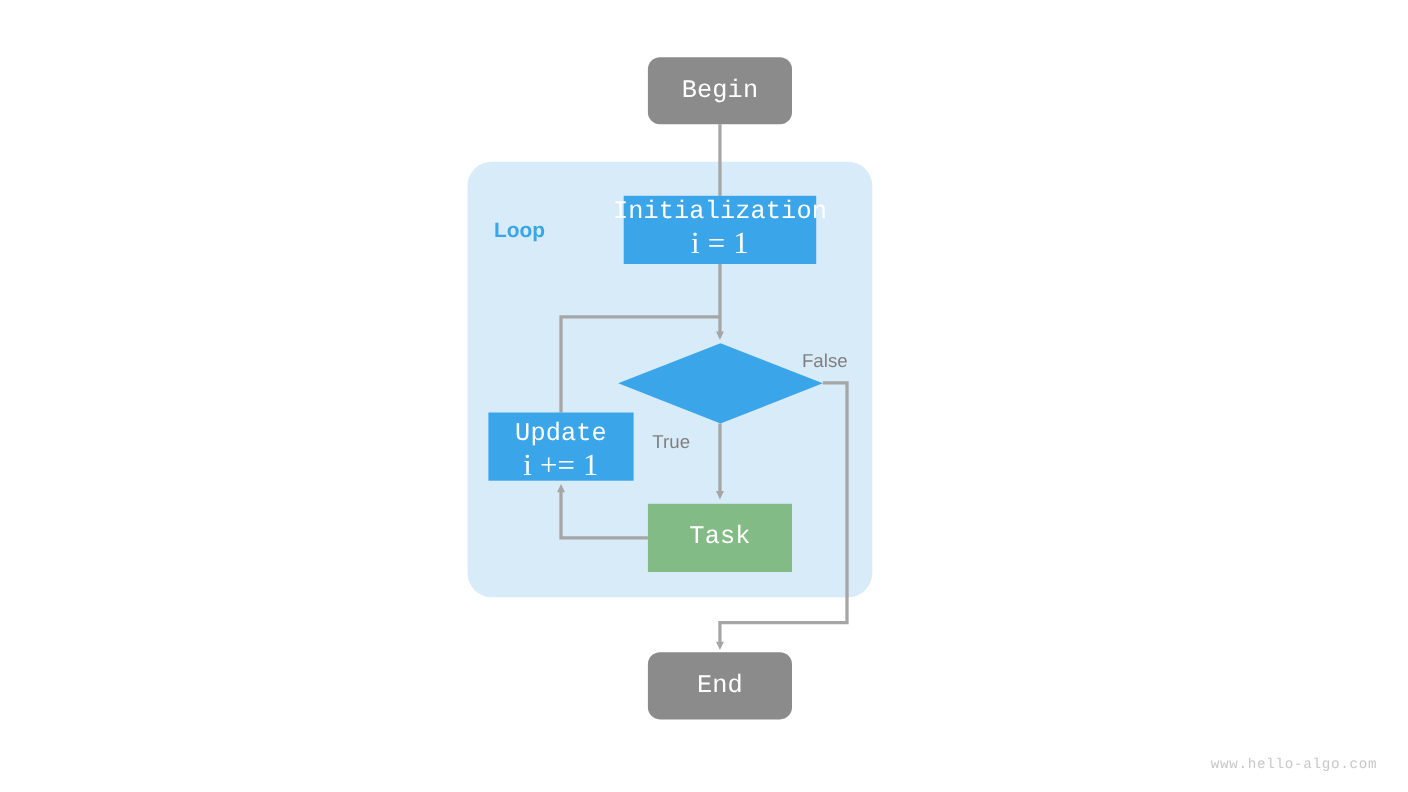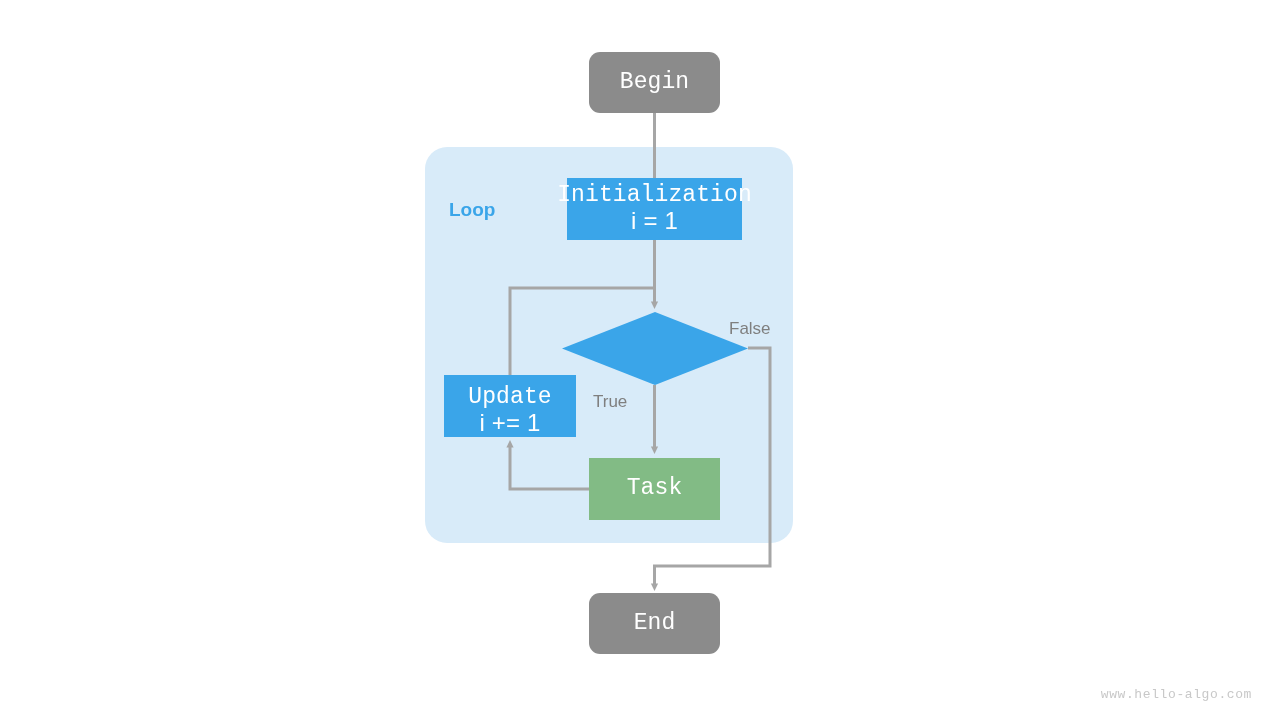--- a/index.html
+++ b/index.html
@@ -34,22 +34,22 @@
     pointer-events: none;
     text-align: center;
     line-height: 1.12;
   }
   .lbl-main {
     font-family: Liberation Mono, monospace;
     font-size: 23px;
     letter-spacing: 0.1px;
   }
   .lbl-code {
-    font-family: Liberation Sans, sans-serif;
-    font-size: 24px;
+    font-family: Liberation Serif, serif;
+    font-size: 28px;
     letter-spacing: 0.2px;
   }
   .edge-label {
     position: absolute;
     font-family: "Liberation Sans", sans-serif;
     font-size: 17px;
     font-weight: normal;
     color: #7f7f7f;
     white-space: nowrap;
   }

